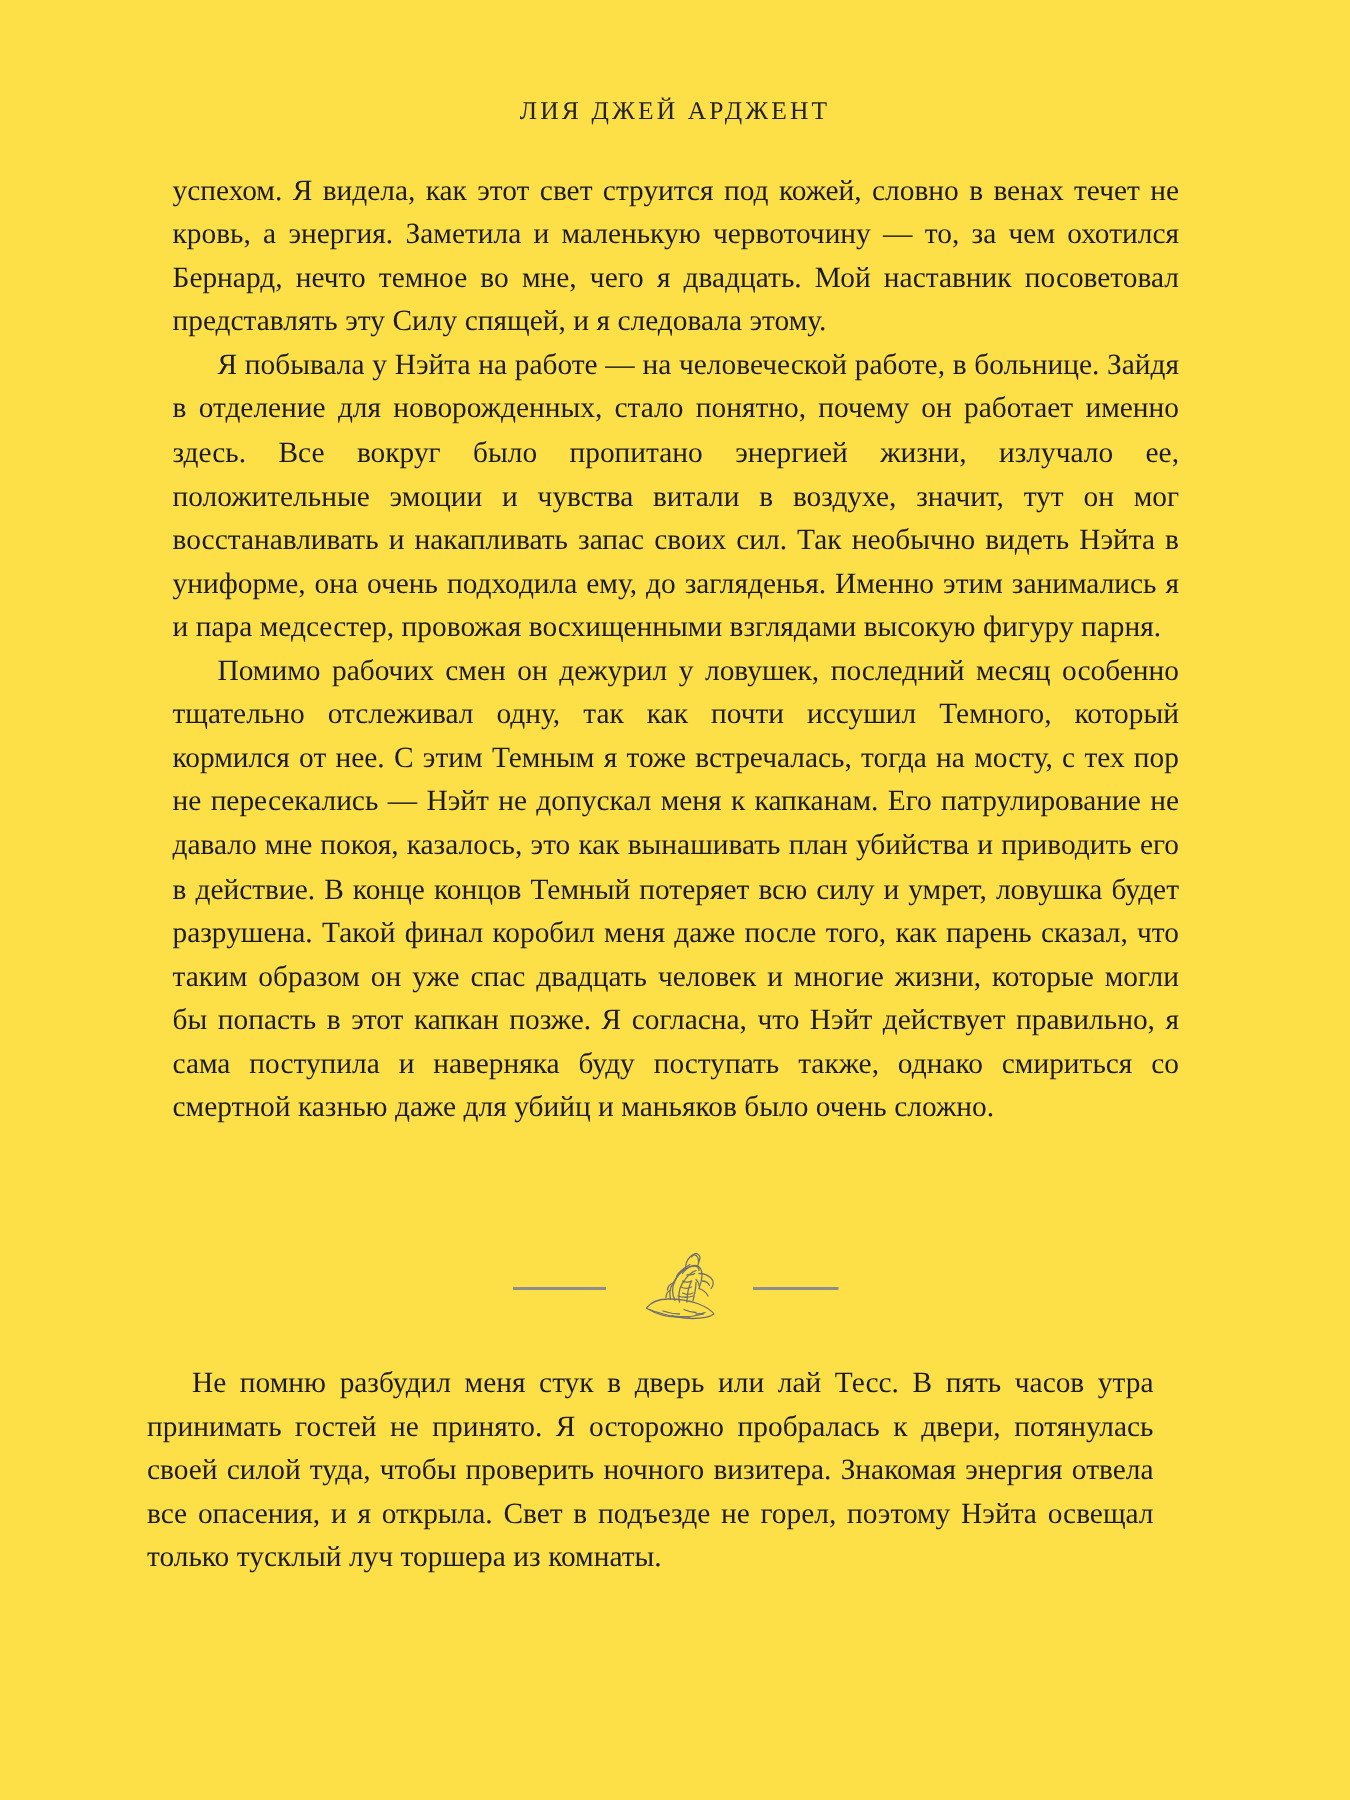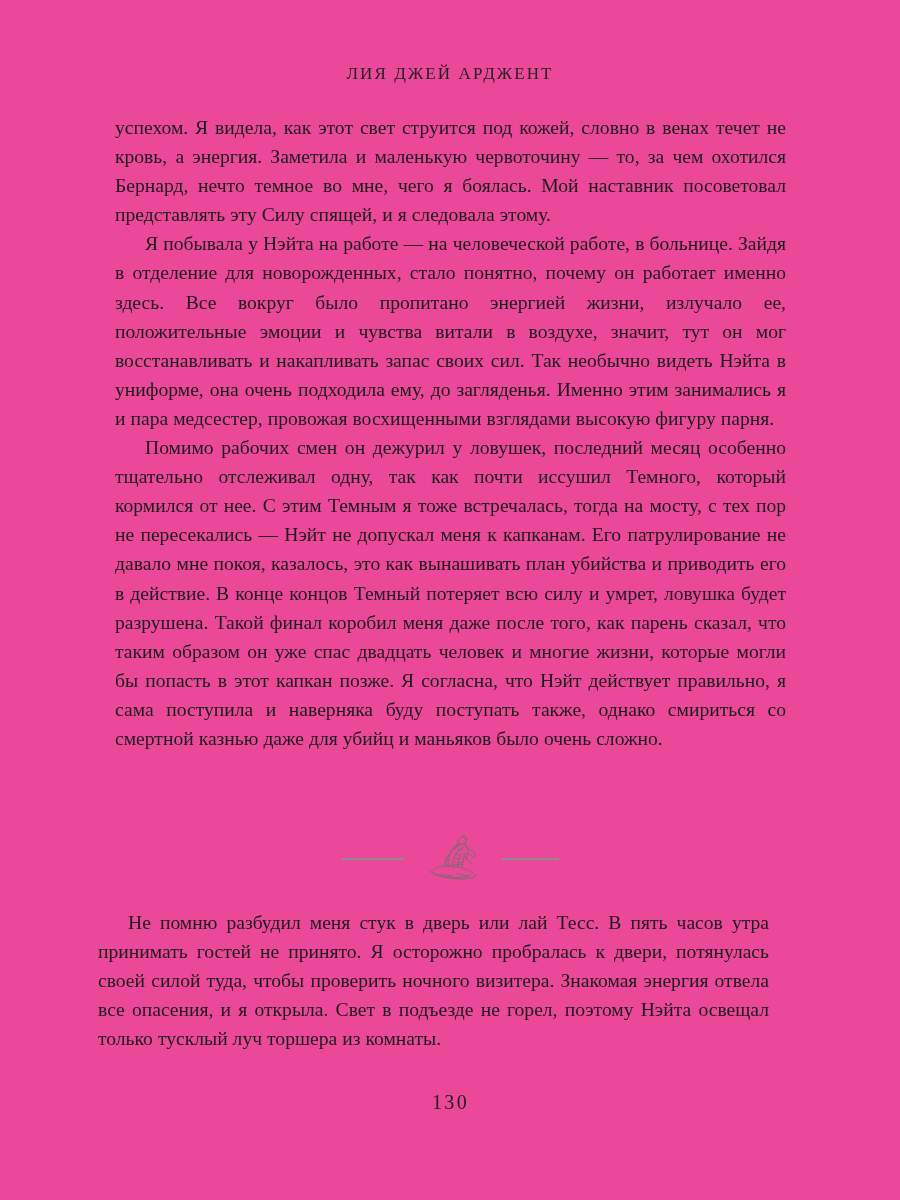--- a/index.html
+++ b/index.html
@@ -16,21 +16,21 @@
     color: #1a1a1a;
     -webkit-font-smoothing: antialiased;
   }
 
   .page {
     position: absolute;
     left: 0;
     top: 0;
     width: 900px;
     height: 1200px;
-    background: #ec4899;
+    background: #fde047;
   }
 
   
   .running-head {
     position: absolute;
     left: 115px;
     top: 64px;
     width: 670px;
     text-align: center;
     font-family: "Liberation Serif", "DejaVu Serif", serif;
@@ -117,21 +117,21 @@
   }
 </style>
 </head>
 <body>
 
 <div class="page">
 
   <div class="running-head">ЛИЯ ДЖЕЙ АРДЖЕНТ</div>
 
   <div class="text-column">
-    <p class="body-par no-indent">успехом. Я видела, как этот свет струится под кожей, словно в венах течет не кровь, а энергия. Заметила и маленькую червоточину — то, за чем охотился Бернард, нечто темное во мне, чего я боялась. Мой наставник посоветовал представлять эту Силу спящей, и я следовала этому.</p>
+    <p class="body-par no-indent">успехом. Я видела, как этот свет струится под кожей, словно в венах течет не кровь, а энергия. Заметила и маленькую червоточину — то, за чем охотился Бернард, нечто темное во мне, чего я двадцать. Мой наставник посоветовал представлять эту Силу спящей, и я следовала этому.</p>
     <p class="body-par">Я побывала у Нэйта на работе — на человеческой работе, в больнице. Зайдя в отделение для новорожденных, стало понятно, почему он работает именно здесь. Все вокруг было пропитано энергией жизни, излучало ее, положительные эмоции и чувства витали в воздухе, значит, тут он мог восстанавливать и накапливать запас своих сил. Так необычно видеть Нэйта в униформе, она очень подходила ему, до загляденья. Именно этим занимались я и пара медсестер, провожая восхищенными взглядами высокую фигуру парня.</p>
     <p class="body-par">Помимо рабочих смен он дежурил у ловушек, последний месяц особенно тщательно отслеживал одну, так как почти иссушил Темного, который кормился от нее. С этим Темным я тоже встречалась, тогда на мосту, с тех пор не пересекались — Нэйт не допускал меня к капканам. Его патрулирование не давало мне покоя, казалось, это как вынашивать план убийства и приводить его в действие. В конце концов Темный потеряет всю силу и умрет, ловушка будет разрушена. Такой финал коробил меня даже после того, как парень сказал, что таким образом он уже спас двадцать человек и многие жизни, которые могли бы попасть в этот капкан позже. Я согласна, что Нэйт действует правильно, я сама поступила и наверняка буду поступать также, однако смириться со смертной казнью даже для убийц и маньяков было очень сложно.</p>
   </div>
 
   <div class="divider">
     <div class="divider-inner">
       <span class="rule left"></span>
       <span class="ornament">
         <svg width="62" height="58" viewBox="0 0 62 58" fill="none" stroke="#6f6f6f" stroke-width="0.85" stroke-linecap="round" stroke-linejoin="round">
 
@@ -168,15 +168,14 @@
         </svg>
       </span>
       <span class="rule right"></span>
     </div>
   </div>
 
   <div class="text-column-2">
     <p class="body-par">Не помню разбудил меня стук в дверь или лай Тесс. В пять часов утра принимать гостей не принято. Я осторожно пробралась к двери, потянулась своей силой туда, чтобы проверить ночного визитера. Знакомая энергия отвела все опасения, и я открыла. Свет в подъезде не горел, поэтому Нэйта освещал только тусклый луч торшера из комнаты.</p>
   </div>
 
-  <div class="folio">130</div>
 
 </div>
 
 </body></html>

